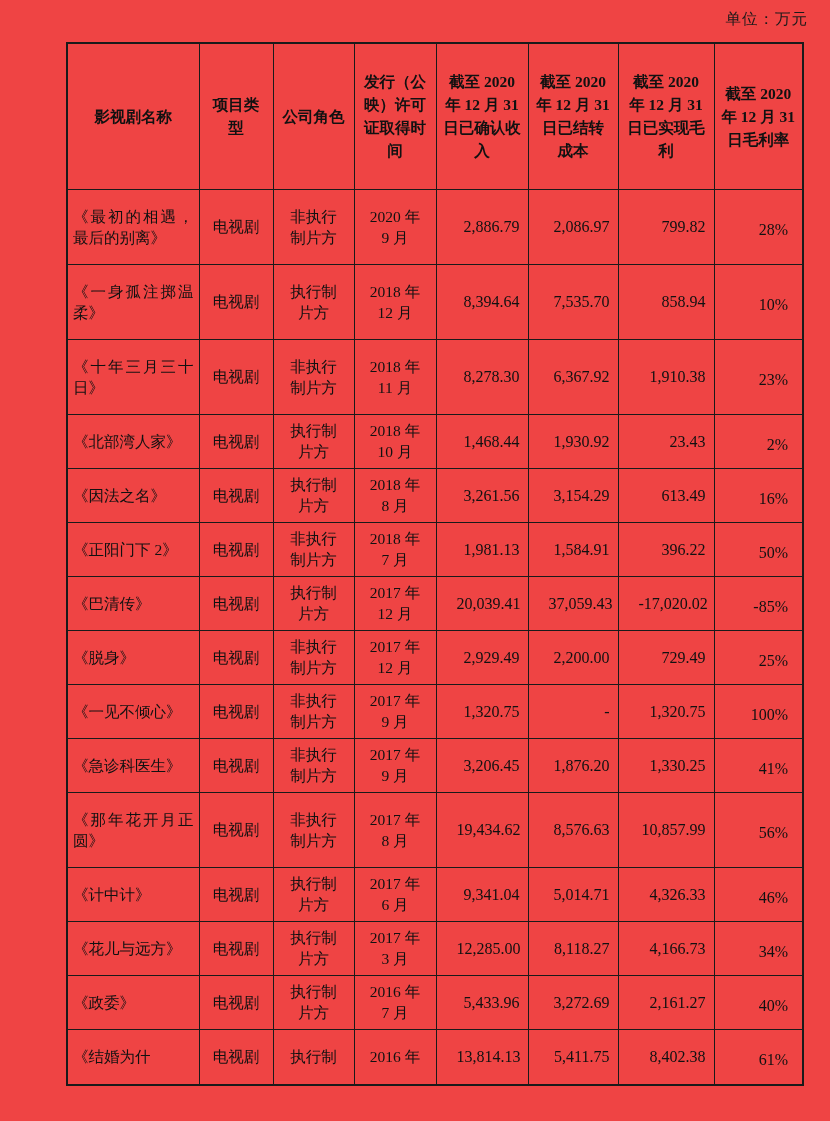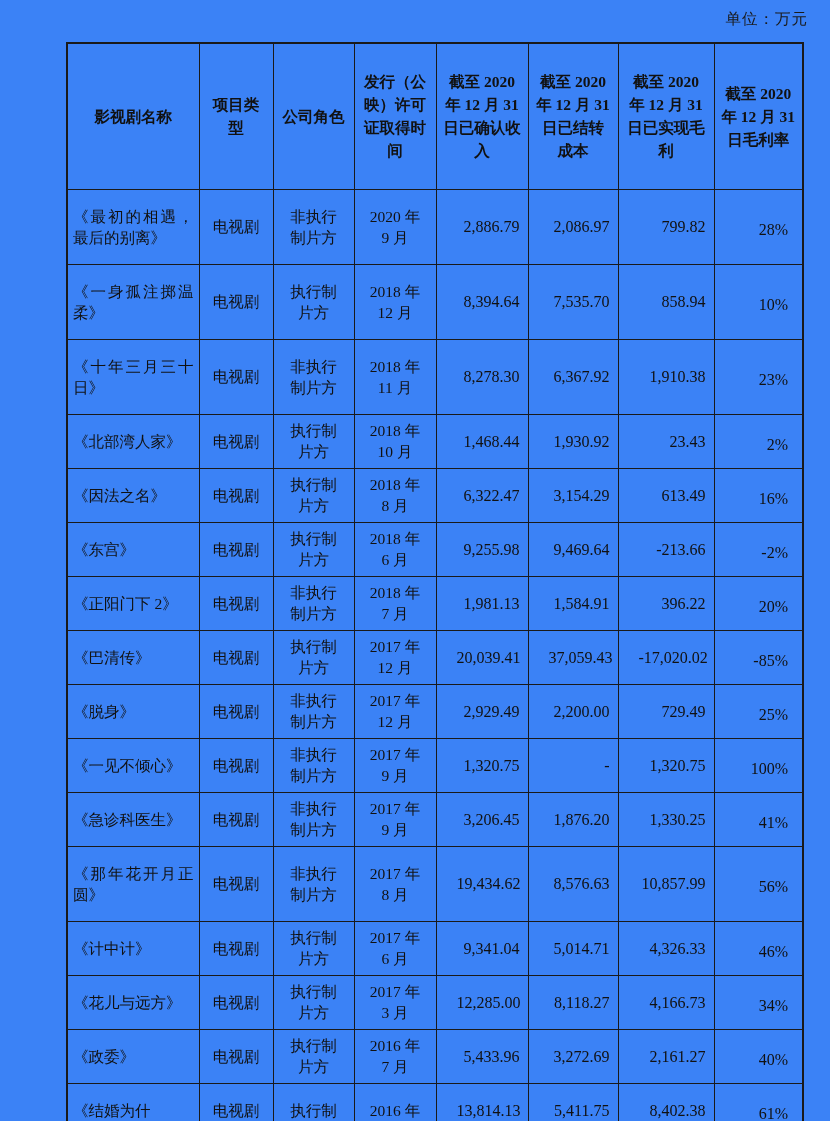--- a/index.html
+++ b/index.html
@@ -1,19 +1,19 @@
 <!DOCTYPE html>
 <html><head>
 <meta charset="utf-8">
 <style>
   html,body{margin:0;padding:0;background:#e8e8e8;}
   .page{
     position:relative;
     width:830px;height:1121px;
-    background:#3b82f6;
+    background:#ef4444;
     overflow:hidden;
     font-family:"Liberation Serif","DejaVu Serif",serif;
     color:#111111;
   }
   .unit-label{
     position:absolute;
     top:9px;right:22px;
     font-size:15.5px;
     letter-spacing:1px;
     color:#1a1a1a;
@@ -144,48 +144,36 @@
       <td class="t-num"><span>23.43</span></td>
       <td class="t-pct"><span>2%</span></td>
     </tr>
         <tr>
       <td class="t-name"><span>《因法之名》</span></td>
       <td class="t-center"><span>电视剧</span></td>
       <td class="t-center"><span>执行制
 片方</span></td>
       <td class="t-center"><span>2018 年
 8 月</span></td>
-      <td class="t-num"><span>6,322.47</span></td>
+      <td class="t-num"><span>3,261.56</span></td>
       <td class="t-num"><span>3,154.29</span></td>
       <td class="t-num"><span>613.49</span></td>
       <td class="t-pct"><span>16%</span></td>
-    </tr>
-        <tr>
-      <td class="t-name"><span>《东宫》</span></td>
-      <td class="t-center"><span>电视剧</span></td>
-      <td class="t-center"><span>执行制
-片方</span></td>
-      <td class="t-center"><span>2018 年
-6 月</span></td>
-      <td class="t-num"><span>9,255.98</span></td>
-      <td class="t-num"><span>9,469.64</span></td>
-      <td class="t-num"><span>-213.66</span></td>
-      <td class="t-pct"><span>-2%</span></td>
     </tr>
         <tr>
       <td class="t-name"><span>《正阳门下 2》</span></td>
       <td class="t-center"><span>电视剧</span></td>
       <td class="t-center"><span>非执行
 制片方</span></td>
       <td class="t-center"><span>2018 年
 7 月</span></td>
       <td class="t-num"><span>1,981.13</span></td>
       <td class="t-num"><span>1,584.91</span></td>
       <td class="t-num"><span>396.22</span></td>
-      <td class="t-pct"><span>20%</span></td>
+      <td class="t-pct"><span>50%</span></td>
     </tr>
         <tr>
       <td class="t-name"><span>《巴清传》</span></td>
       <td class="t-center"><span>电视剧</span></td>
       <td class="t-center"><span>执行制
 片方</span></td>
       <td class="t-center"><span>2017 年
 12 月</span></td>
       <td class="t-num"><span>20,039.41</span></td>
       <td class="t-num"><span>37,059.43</span></td>

